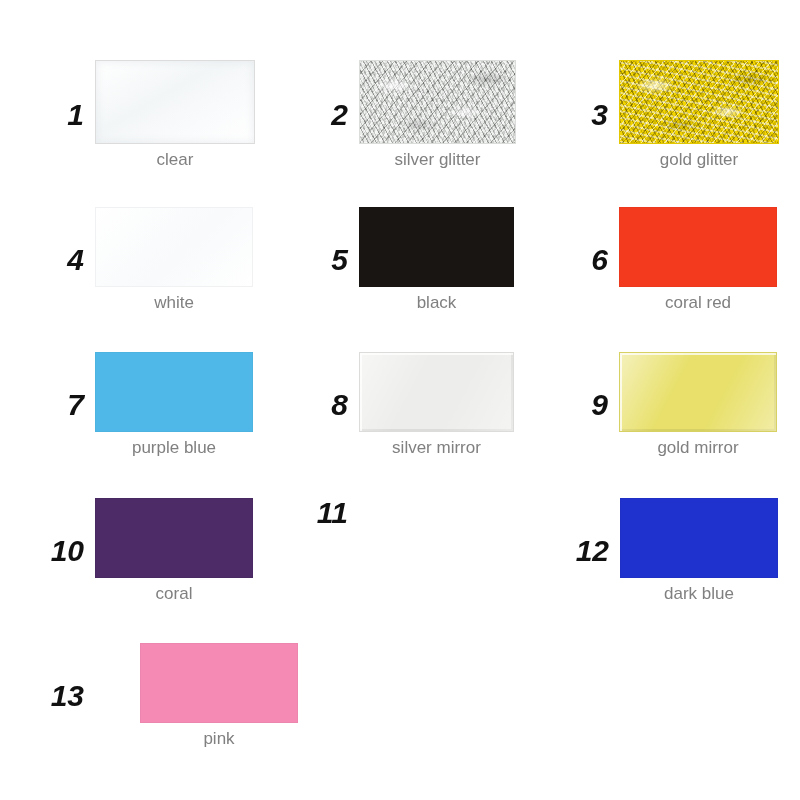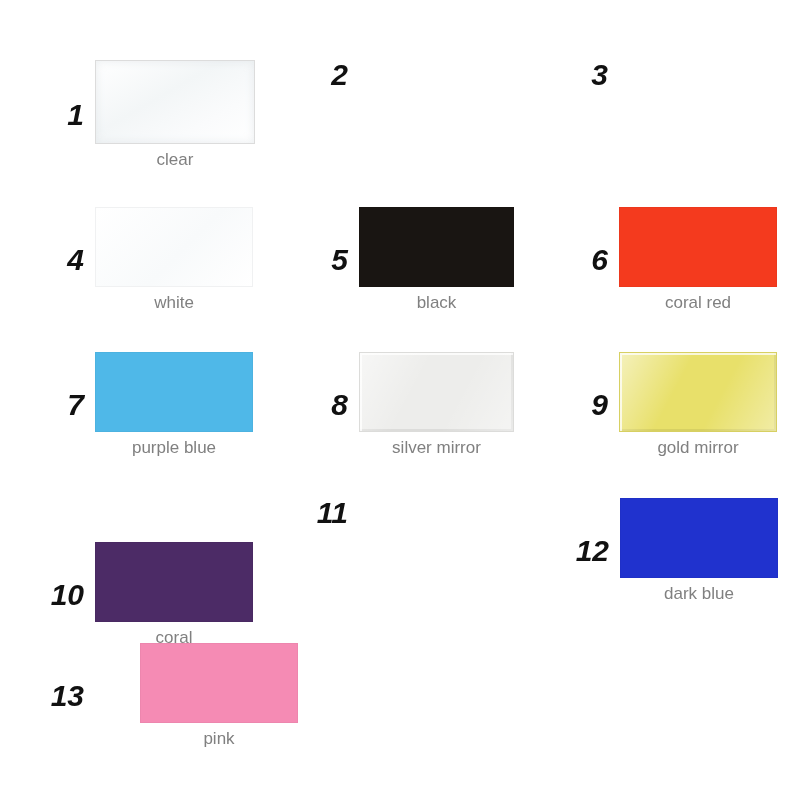--- a/index.html
+++ b/index.html
@@ -156,23 +156,31 @@
 <div id="swatch-grid">
     <div class="swatch-cell" style="left: 34px; top: 60px;">
       <div class="swatch-number" style="width: 50px;">1</div>
       <div class="swatch-body">
         <div class="swatch-chip finish-clear" style="width: 160px; height: 84px; background-color: rgb(244, 247, 248);"></div>
         <div class="swatch-label">clear</div>
       </div>
     </div>
     <div class="swatch-cell" style="left: 300px; top: 60px;">
       <div class="swatch-number" style="width: 48px;">2</div>
+      <div class="swatch-body">
+        <div class="swatch-chip finish-glitter" style="width: 157px; height: 84px; background-color: rgb(232, 235, 232);"></div>
+        <div class="swatch-label">silver glitter</div>
+      </div>
     </div>
     <div class="swatch-cell" style="left: 560px; top: 60px;">
       <div class="swatch-number" style="width: 48px;">3</div>
+      <div class="swatch-body">
+        <div class="swatch-chip finish-glitter" style="width: 160px; height: 84px; background-color: rgb(242, 212, 0);"></div>
+        <div class="swatch-label">gold glitter</div>
+      </div>
     </div>
     <div class="swatch-cell" style="left: 34px; top: 207px;">
       <div class="swatch-number" style="width: 50px;">4</div>
       <div class="swatch-body">
         <div class="swatch-chip finish-matte" style="width: 158px; height: 80px; background-color: rgb(251, 252, 253);"></div>
         <div class="swatch-label">white</div>
       </div>
     </div>
     <div class="swatch-cell" style="left: 300px; top: 207px;">
       <div class="swatch-number" style="width: 48px;">5</div>
@@ -202,21 +210,21 @@
         <div class="swatch-label">silver mirror</div>
       </div>
     </div>
     <div class="swatch-cell" style="left: 560px; top: 352px;">
       <div class="swatch-number" style="width: 48px;">9</div>
       <div class="swatch-body">
         <div class="swatch-chip finish-mirror" style="width: 158px; height: 80px; background-color: rgb(232, 224, 106);"></div>
         <div class="swatch-label">gold mirror</div>
       </div>
     </div>
-    <div class="swatch-cell" style="left: 26px; top: 498px; margin-top: 44px;">
+    <div class="swatch-cell" style="left: 26px; top: 498px;">
       <div class="swatch-number" style="width: 58px;">10</div>
       <div class="swatch-body">
         <div class="swatch-chip finish-solid" style="width: 158px; height: 80px; background-color: rgb(76, 43, 102);"></div>
         <div class="swatch-label">coral</div>
       </div>
     </div>
     <div class="swatch-cell" style="left: 292px; top: 498px;">
       <div class="swatch-number" style="width: 56px;">11</div>
     </div>
     <div class="swatch-cell" style="left: 553px; top: 498px;">

